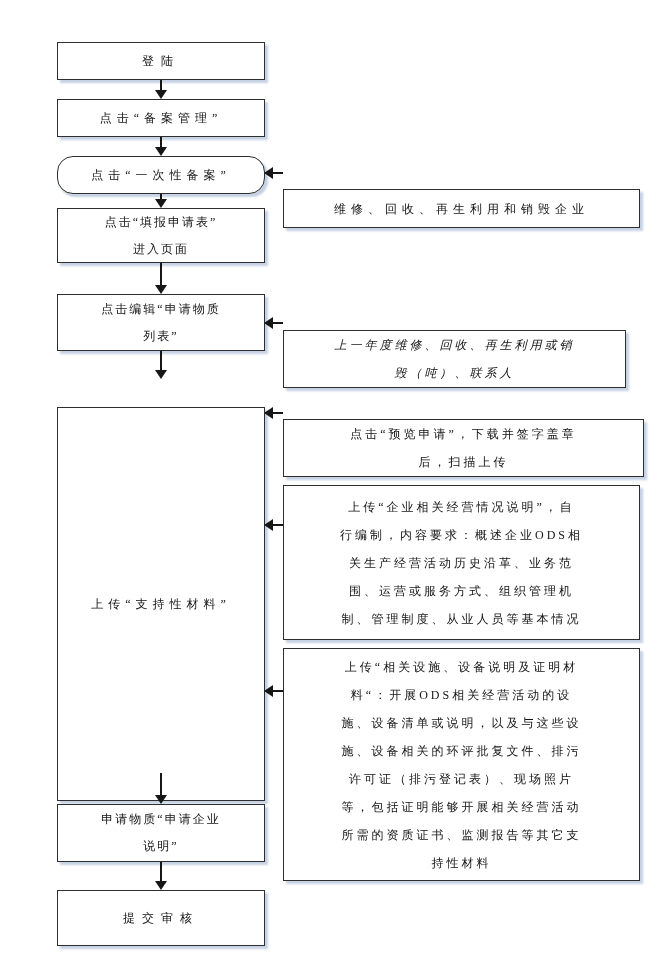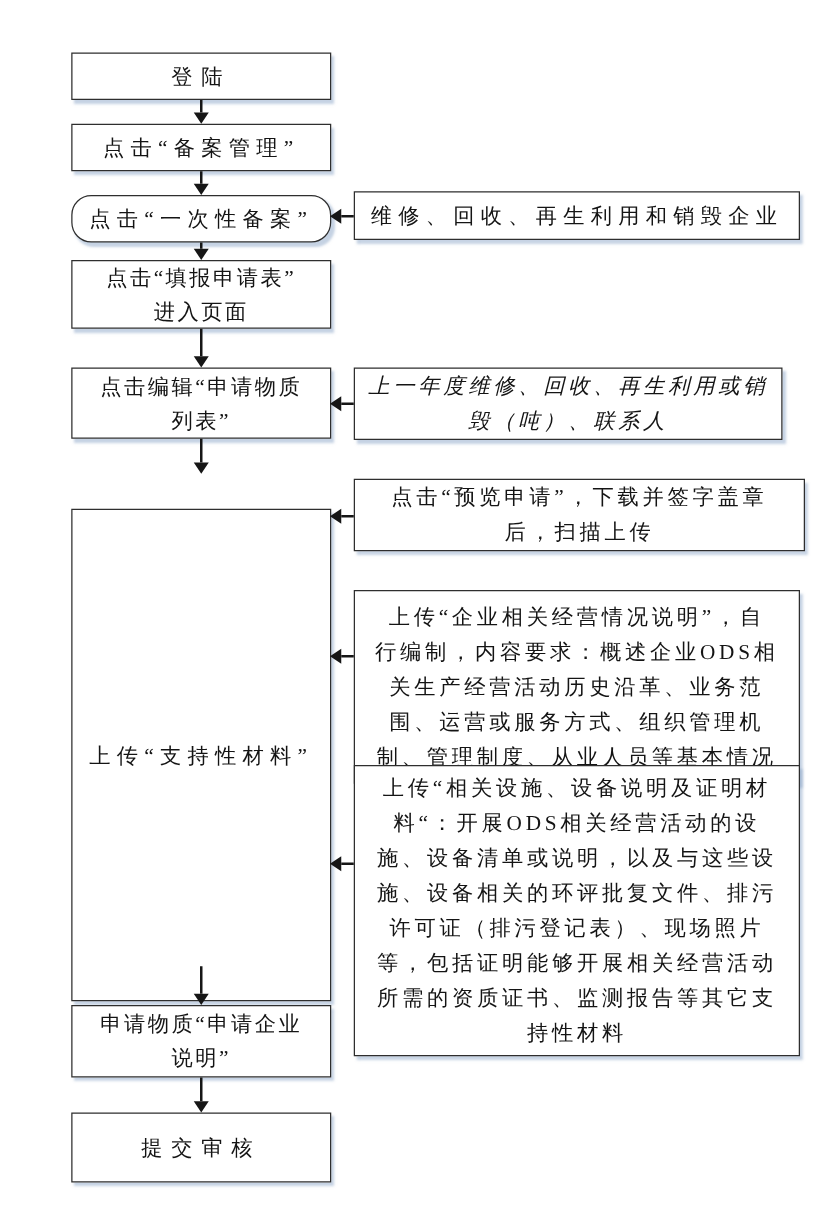--- a/index.html
+++ b/index.html
@@ -15,30 +15,31 @@
   .box {
     position: absolute;
     box-sizing: border-box;
     background: #ffffff;
     border: 1.5px solid #2e2e2e;
     box-shadow: 2.5px 3px 2px rgba(140,165,200,0.5);
     display: flex;
     align-items: center;
     justify-content: center;
     text-align: center;
-    font-size: 17px;
+    font-size: 12px;
     line-height: 27px;
     letter-spacing: 2px;
     white-space: pre-line;
     padding: 2px 6px;
   }
   .note {
     letter-spacing: 3px;
     line-height: 28px;
     padding: 2px 8px;
+    margin-top: 36px;
   }
   .sp1 { letter-spacing: 5px; }
   .sp2 { letter-spacing: 7px; }
   
   .va {
     position: absolute;
     width: 13px;
     display: flex;
     flex-direction: column;
     align-items: center;
@@ -91,21 +92,21 @@
   <div class="box sp2" style="left:57px; top:890px; width:208px; height:56px;">提交审核</div>
 
   <div class="box note sp1" style="left:283px; top:153px; width:357px; height:39px;">维修、回收、再生利用和销毁企业</div>
 
   <div class="box note" style="left:283px; top:294px; width:343px; height:58px;font-style:italic;">上一年度维修、回收、再生利用或销
 毁（吨）、联系人</div>
 
   <div class="box note" style="left:283px; top:383px; width:361px; height:58px;">点击“预览申请”，下载并签字盖章
 后，扫描上传</div>
 
-  <div class="box note" style="left:283px; top:472px; width:357px; height:155px;">上传“企业相关经营情况说明”，自
+  <div class="box note" style="left:283px; top:449px; width:357px; height:155px;">上传“企业相关经营情况说明”，自
 行编制，内容要求：概述企业ODS相
 关生产经营活动历史沿革、业务范
 围、运营或服务方式、组织管理机
 制、管理制度、从业人员等基本情况</div>
 
   <div class="box note" style="left:283px; top:612px; width:357px; height:233px;">上传“相关设施、设备说明及证明材
 料“：开展ODS相关经营活动的设
 施、设备清单或说明，以及与这些设
 施、设备相关的环评批复文件、排污
 许可证（排污登记表）、现场照片

